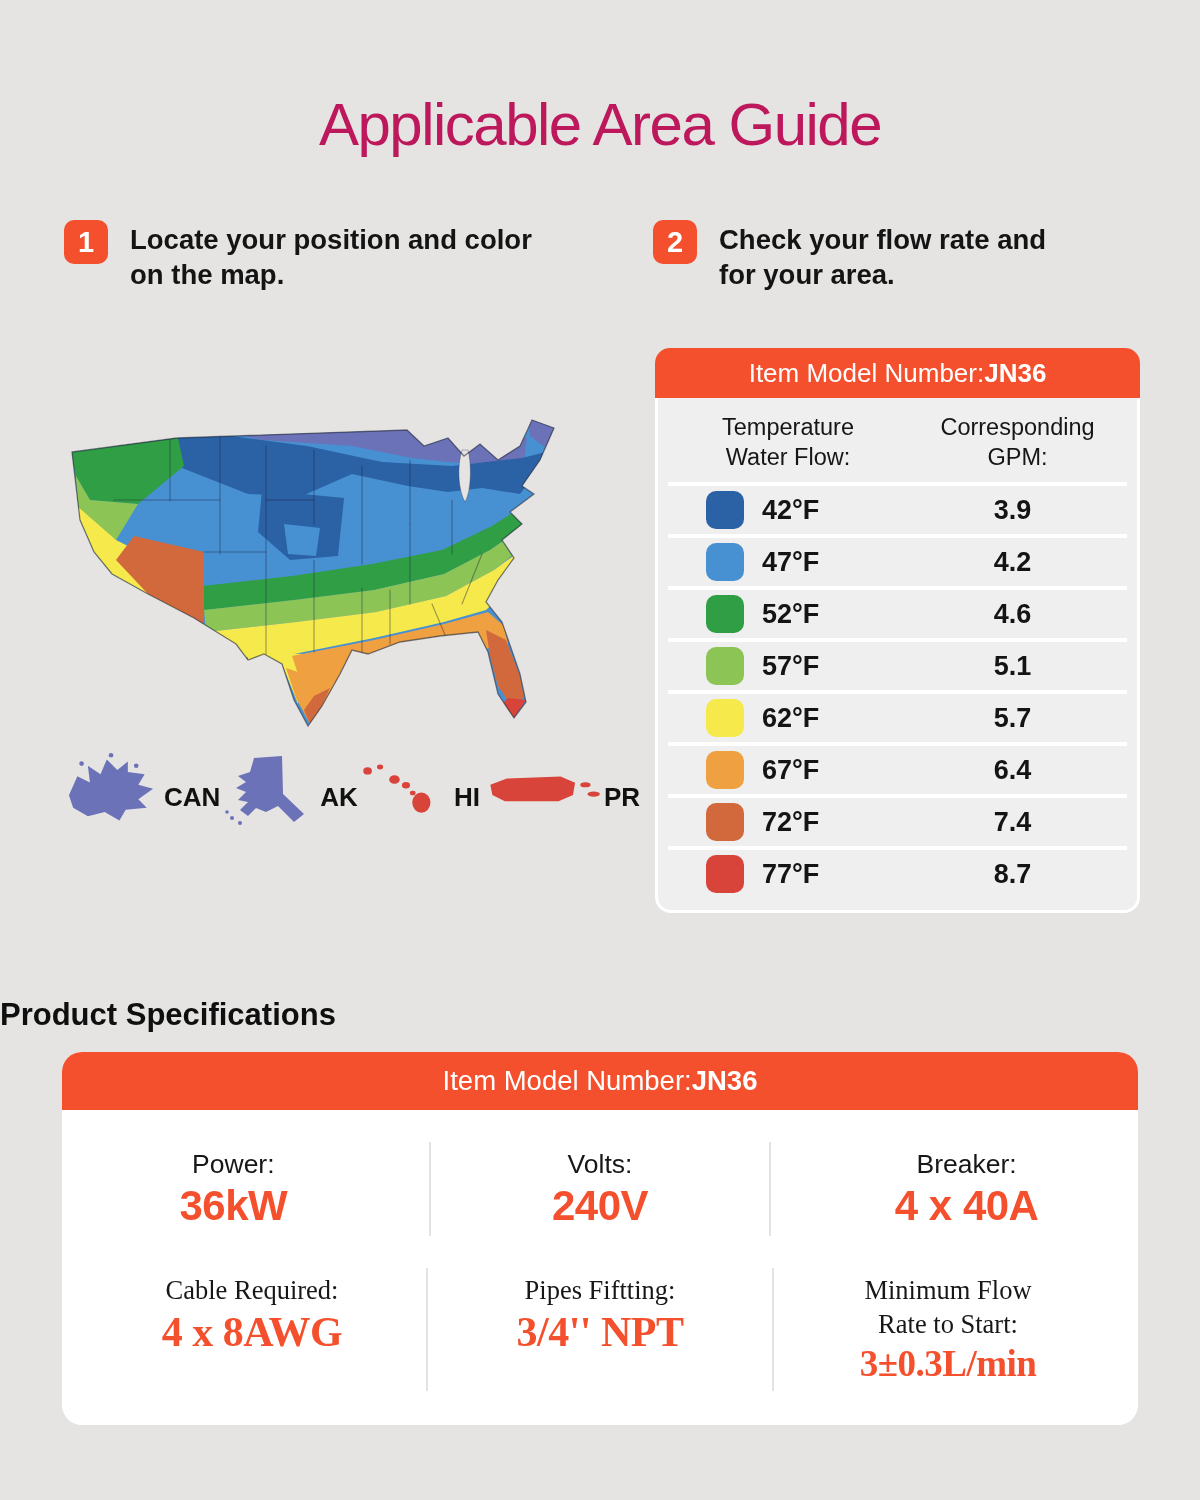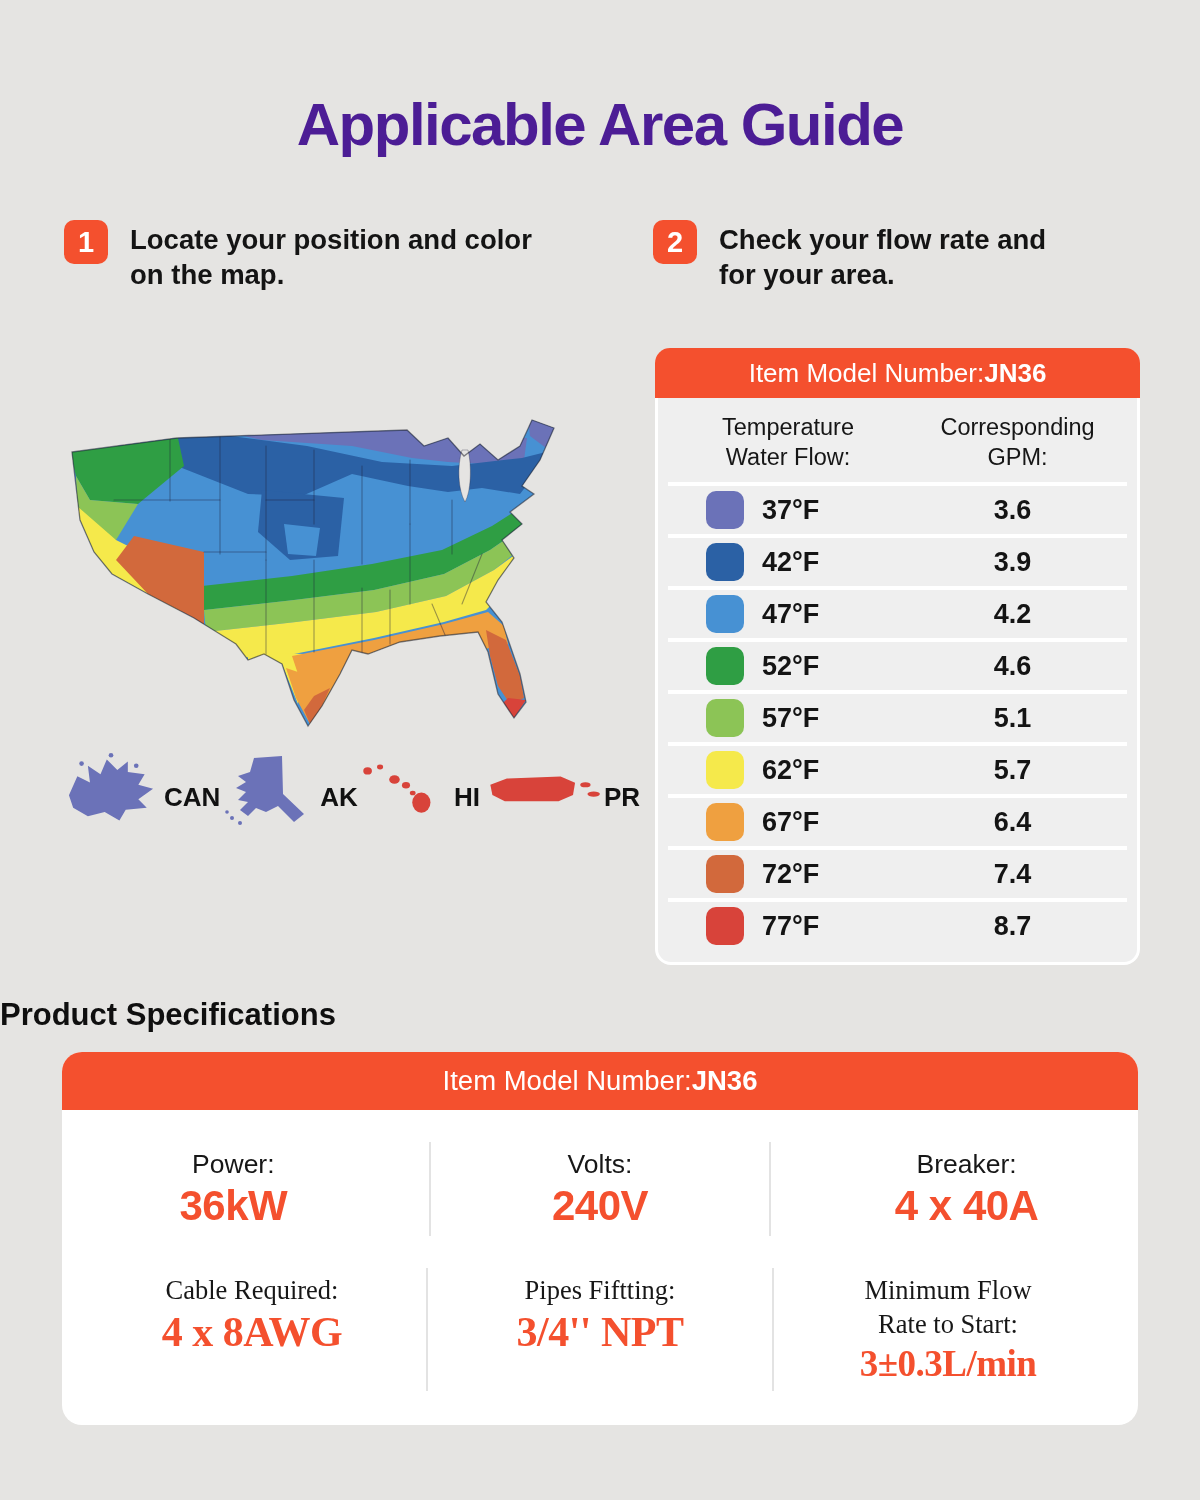--- a/index.html
+++ b/index.html
@@ -4,21 +4,21 @@
 <style>
   html,body{margin:0;padding:0;}
   body{
     width:1200px;height:1500px;position:relative;overflow:hidden;
     background:#e5e4e2;
     font-family:"Liberation Sans", sans-serif;
     color:#141414;
   }
   .title{
     position:absolute;top:90px;left:0;width:100%;text-align:center;
-    font-size:60px;font-weight:700;letter-spacing:-1.5px;color:#4c1d95;
+    font-size:60px;font-weight:400;letter-spacing:-1.5px;color:#be185d;
   }
   
   .step{position:absolute;display:flex;gap:22px;}
   #step1{left:64px;top:220px;width:540px;}
   #step2{left:653px;top:220px;width:500px;}
   .badge{
     width:44px;height:44px;border-radius:10px;background:#f4502e;flex:none;
     color:#fff;font-size:29px;font-weight:700;
     display:flex;align-items:center;justify-content:center;
   }
@@ -198,25 +198,20 @@
       <div>Temperature</div>
       <div>Water Flow:</div>
     </div>
     <div class="ch2">
       <div>Corresponding</div>
       <div>GPM:</div>
     </div>
   </div>
   <div class="rows">
     <div class="frow">
-      <div class="swatch" style="background: rgb(107, 114, 184);"></div>
-      <div class="temp">37°F</div>
-      <div class="gpm">3.6</div>
-    </div>
-    <div class="frow">
       <div class="swatch" style="background: rgb(43, 97, 165);"></div>
       <div class="temp">42°F</div>
       <div class="gpm">3.9</div>
     </div>
     <div class="frow">
       <div class="swatch" style="background: rgb(71, 145, 211);"></div>
       <div class="temp">47°F</div>
       <div class="gpm">4.2</div>
     </div>
     <div class="frow">

